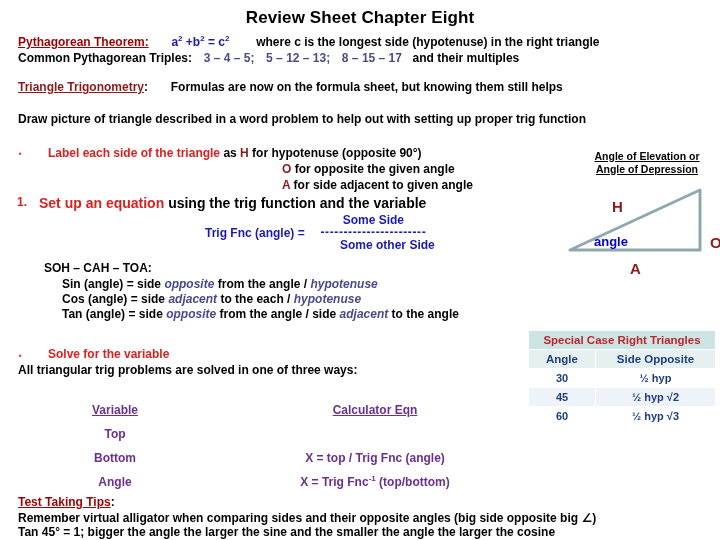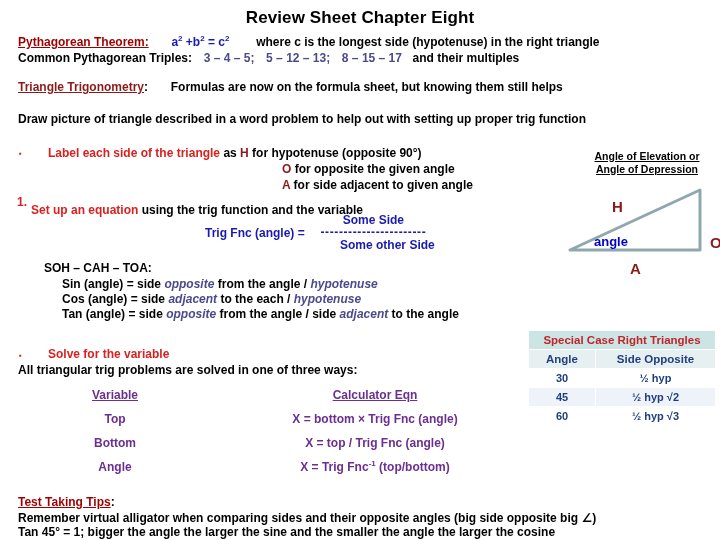--- a/index.html
+++ b/index.html
@@ -55,21 +55,21 @@
   .sct .hdr{
     background:#CDE4E4;color:#C0252B;font-size:11.5px;padding:3px 2px;
   }
   .sct .col{
     background:#E6F0F0;color:#1F3E80;font-size:11.5px;
   }
   .sct .rA{background:#ffffff;color:#1F3E80;}
   .sct .rB{background:#EDF3F8;color:#1F3E80;}
 
   
-  .vgrid{left:0px;top:388px;width:520px;}
+  .vgrid{left:0px;top:403px;width:520px;}
   .vrow{display:flex;width:520px;margin-bottom:10px;}
   .vcell-l{width:230px;text-align:center;font-weight:bold;font-size:12px;}
   .vcell-r{width:290px;text-align:center;font-weight:bold;font-size:12px;}
 
   sup{font-size:8px;vertical-align:super;line-height:0;}
   .dashbar{letter-spacing:.6px;}
 </style>
 </head>
 <body>
 
@@ -117,21 +117,21 @@
     <span class="darkred">O</span>
     <span>for opposite the given angle</span>
   </div>
 
   <div class="abs line" style="left:282px;top:178px;font-size:12px;">
     <span class="darkred">A</span>
     <span>for side adjacent to given angle</span>
   </div>
 
   <div class="abs line red" style="left:17px;top:195px;font-size:12px;">1.</div>
-  <div class="abs line" style="left:31px;top:195px;font-size:12px;margin-top:8px;">
+  <div class="abs line" style="left:39px;top:195px;font-size:14px;">
     <span class="red">Set up an equation</span>
     <span>using the trig function and the variable</span>
   </div>
 
   <div class="abs navy" style="left:205px;top:213px;font-size:12px;font-weight:bold;white-space:nowrap;">
     <span style="display:inline-block;vertical-align:middle;">Trig Fnc (angle) =</span>
     <span style="display:inline-block;vertical-align:middle;text-align:center;margin-left:4px;">
       <span style="display:block;line-height:14px;">Some Side</span>
       <span class="dashbar" style="display:block;line-height:11px;">-----------------------</span>
       <span style="display:block;line-height:14px;margin-left:28px;">Some other Side</span>
@@ -168,21 +168,20 @@
   <div class="abs line red" style="left:48px;top:347px;font-size:12px;">Solve for the variable</div>
   <div class="abs line" style="left:18px;top:363px;font-size:12px;">All triangular trig problems are solved in one of three ways:</div>
 
   <div class="abs vgrid">
     <div class="vrow">
       <div class="vcell-l purple und">Variable</div>
       <div class="vcell-r purple und">Calculator Eqn</div>
     </div>
     <div class="vrow">
       <div class="vcell-l purple">Top</div>
-      <div class="vcell-r purple"><span>X = bottom × Trig Fnc (angle)</span><sup></sup><span></span></div>
     </div>
     <div class="vrow">
       <div class="vcell-l purple">Bottom</div>
       <div class="vcell-r purple"><span>X = top / Trig Fnc (angle)</span><sup></sup><span></span></div>
     </div>
     <div class="vrow">
       <div class="vcell-l purple">Angle</div>
       <div class="vcell-r purple"><span>X = Trig Fnc</span><sup>-1</sup><span> (top/bottom)</span></div>
     </div>
   </div>

